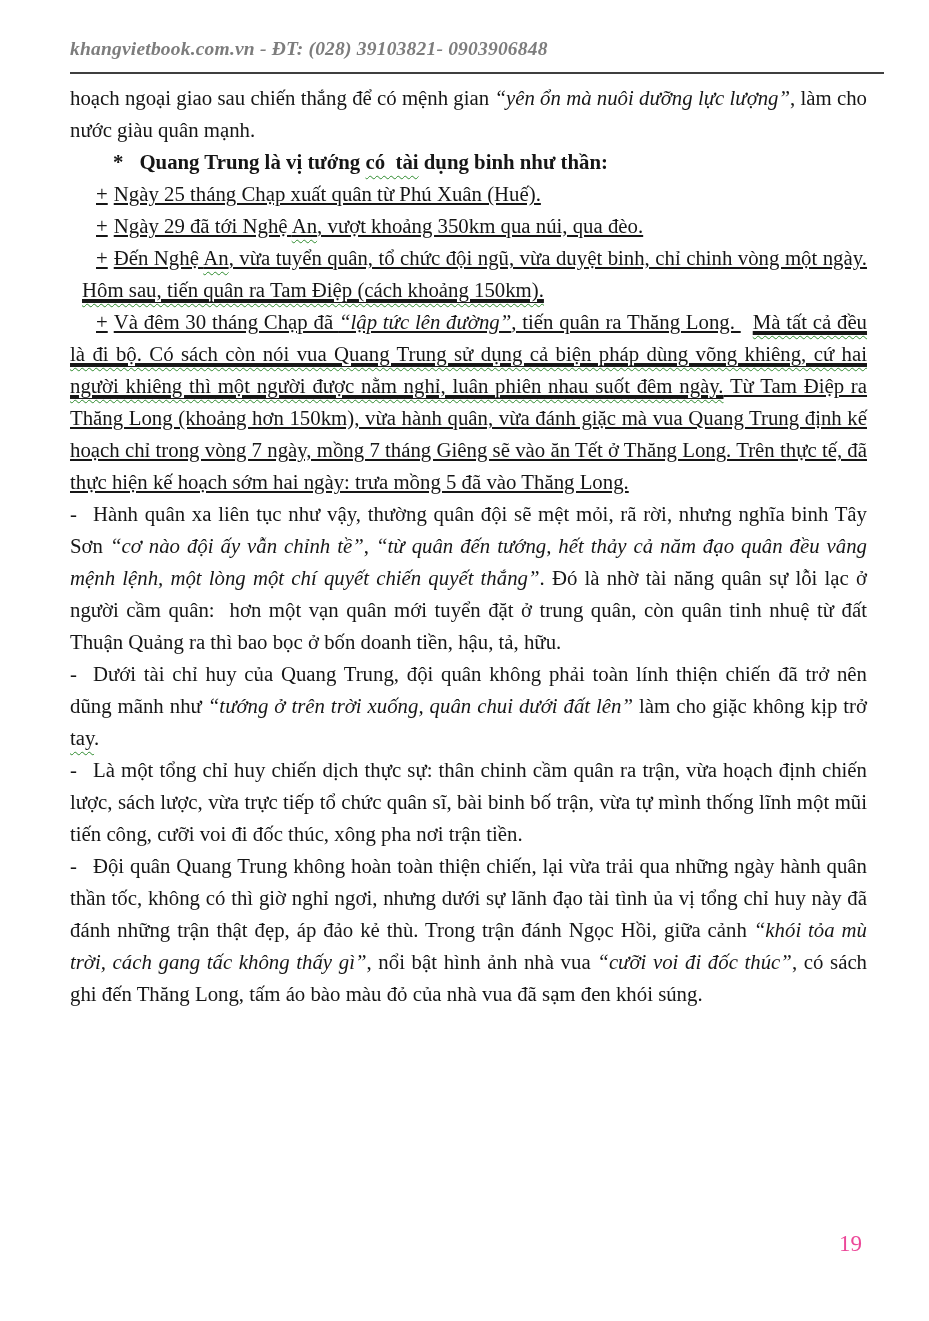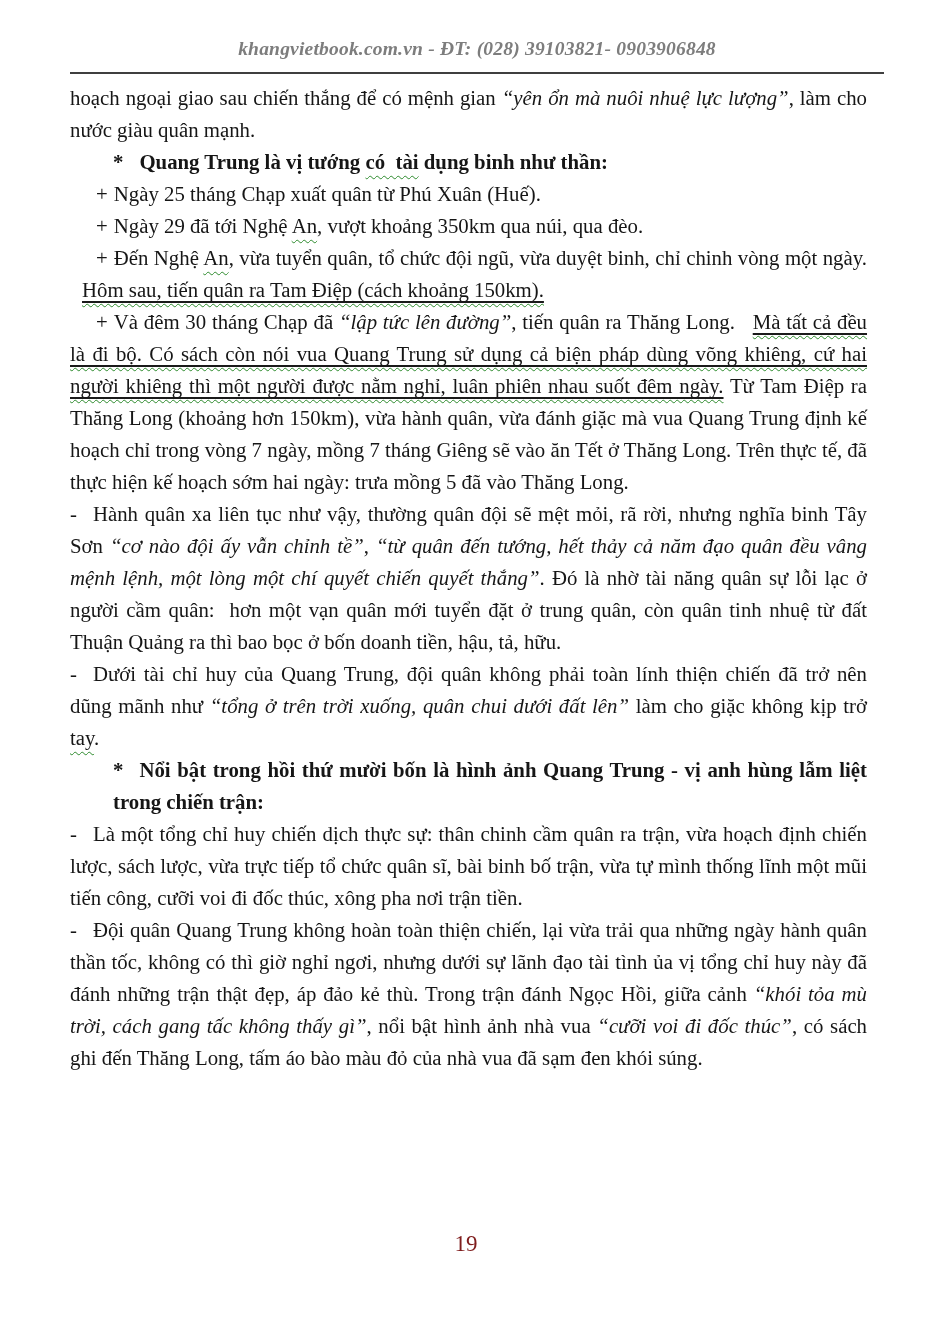--- a/index.html
+++ b/index.html
@@ -16,21 +16,21 @@
     height: 1321px;
     background: #ffffff;
     font-family: "Liberation Serif", "DejaVu Serif", serif;
     color: #161616;
   }
   .header {
     position: absolute;
     top: 38px;
     left: 70px;
     width: 814px;
-    text-align: center;
+    text-align: left;
     font-size: 19.5px;
     font-weight: bold;
     font-style: italic;
     color: #7d7d7d;
     letter-spacing: 0.2px;
   }
   .divider {
     position: absolute;
     top: 72px;
     left: 70px;
@@ -41,21 +41,21 @@
   .body-text {
     position: absolute;
     top: 82px;
     left: 70px;
     width: 797px;
     font-size: 20.8px;
     line-height: 32px;
     text-align: justify;
   }
   p.para { margin: 0; padding: 0; }
-  p.plus { text-indent: 26px; }
+  p.plus { text-indent: 26px; text-decoration: underline; }
   .marker { display: inline; }
   p.dash .marker, p.heading .marker { margin-right: 16px; }
   p.plus .marker { margin-right: 6px; }
   p.heading { font-weight: bold; margin-left: 43px; }
   .i { font-style: italic; }
   .b { font-weight: bold; }
   .u {
     text-decoration: underline;
     text-decoration-color: #1a1a1a;
     text-decoration-thickness: 1.5px;
@@ -67,38 +67,37 @@
     text-decoration-style: wavy;
     text-decoration-color: #2e8b2e;
     text-decoration-thickness: 1px;
     text-underline-offset: 6px;
   }
   .page-number {
     position: absolute;
     top: 1231px;
     left: 70px;
     width: 792px;
-    text-align: center;
+    text-align: right;
     font-size: 23px;
-    color: #7f1d1d;
+    color: #ec4899;
   }
 </style>
 </head>
 <body>
 
 <div class="page">
   <div class="header">khangvietbook.com.vn - ĐT: (028) 39103821- 0903906848</div>
   <div class="divider"></div>
   <div class="body-text">
-      <p class="para body"><span>hoạch ngoại giao sau chiến thắng để có mệnh gian </span><span class="i">“yên ổn mà nuôi nhuệ lực lượng”</span><span>, làm cho nước giàu quân mạnh.</span></p>
+      <p class="para body"><span>hoạch ngoại giao sau chiến thắng để có mệnh gian </span><span class="i">“yên ổn mà nuôi dưỡng lực lượng”</span><span>, làm cho nước giàu quân mạnh.</span></p>
       <p class="para heading"><span class="marker b">*</span><span class="b">Quang Trung là vị tướng </span><span class="sq b">có&nbsp; tài</span><span class="b"> dụng binh như thần:</span></p>
       <p class="para plus"><span class="marker">+</span><span>Ngày 25 tháng Chạp xuất quân từ Phú Xuân (Huế).</span></p>
       <p class="para plus"><span class="marker">+</span><span>Ngày 29 đã tới Nghệ </span><span class="sq">An</span><span>, vượt khoảng 350km qua núi, qua đèo.</span></p>
       <p class="para plus"><span class="marker">+</span><span>Đến Nghệ </span><span class="sq">An</span><span>, vừa tuyển quân, tổ chức đội ngũ, vừa duyệt binh, chỉ chinh vòng một ngày. </span><span class="u"><span class="sq">Hôm sau, tiến quân ra Tam Điệp (cách khoảng 150km).</span></span></p>
       <p class="para plus"><span class="marker">+</span><span>Và đêm 30 tháng Chạp đã </span><span class="i">“lập tức lên đường”</span><span>, tiến quân ra Thăng Long. </span><span class="u"><span class="sq">Mà tất cả đều là đi bộ. Có sách còn nói vua Quang Trung sử dụng cả biện pháp dùng võng khiêng, cứ hai người khiêng thì một người được nằm nghỉ, luân phiên nhau suốt đêm ngày.</span></span><span> Từ Tam Điệp ra Thăng Long (khoảng hơn 150km), vừa hành quân, vừa đánh giặc mà vua Quang Trung định kế hoạch chỉ trong vòng 7 ngày, mồng 7 tháng Giêng sẽ vào ăn Tết ở Thăng Long. Trên thực tế, đã thực hiện kế hoạch sớm hai ngày: trưa mồng 5 đã vào Thăng Long.</span></p>
       <p class="para dash"><span class="marker">-</span><span>Hành quân xa liên tục như vậy, thường quân đội sẽ mệt mỏi, rã rời, nhưng nghĩa binh Tây Sơn </span><span class="i">“cơ nào đội ấy vẫn chỉnh tề”</span><span>, </span><span class="i">“từ quân đến tướng, hết thảy cả năm đạo quân đều vâng mệnh lệnh, một lòng một chí quyết chiến quyết thắng”</span><span>. Đó là nhờ tài năng quân sự lỗi lạc ở người cầm quân:&nbsp; hơn một vạn quân mới tuyển đặt ở trung quân, còn quân tinh nhuệ từ đất Thuận Quảng ra thì bao bọc ở bốn doanh tiền, hậu, tả, hữu.</span></p>
-      <p class="para dash"><span class="marker">-</span><span>Dưới tài chỉ huy của Quang Trung, đội quân không phải toàn lính thiện chiến đã trở nên dũng mãnh như </span><span class="i">“tổng ở trên trời xuống, quân chui dưới đất lên”</span><span> làm cho giặc không kịp trở </span><span class="sq">tay</span><span>.</span></p>
-      <p class="para heading"><span class="marker b">*</span><span class="b">Nổi bật trong hồi thứ mười bốn là hình ảnh Quang Trung - vị anh hùng lẫm liệt trong chiến trận:</span></p>
+      <p class="para dash"><span class="marker">-</span><span>Dưới tài chỉ huy của Quang Trung, đội quân không phải toàn lính thiện chiến đã trở nên dũng mãnh như </span><span class="i">“tướng ở trên trời xuống, quân chui dưới đất lên”</span><span> làm cho giặc không kịp trở </span><span class="sq">tay</span><span>.</span></p>
       <p class="para dash"><span class="marker">-</span><span>Là một tổng chỉ huy chiến dịch thực sự: thân chinh cầm quân ra trận, vừa hoạch định chiến lược, sách lược, vừa trực tiếp tổ chức quân sĩ, bài binh bố trận, vừa tự mình thống lĩnh một mũi tiến công, cưỡi voi đi đốc thúc, xông pha nơi trận tiền.</span></p>
       <p class="para dash"><span class="marker">-</span><span>Đội quân Quang Trung không hoàn toàn thiện chiến, lại vừa trải qua những ngày hành quân thần tốc, không có thì giờ nghỉ ngơi, nhưng dưới sự lãnh đạo tài tình ủa vị tổng chỉ huy này đã đánh những trận thật đẹp, áp đảo kẻ thù. Trong trận đánh Ngọc Hồi, giữa cảnh </span><span class="i">“khói tỏa mù trời, cách gang tấc không thấy gì”</span><span>, nổi bật hình ảnh nhà vua </span><span class="i">“cưỡi voi đi đốc thúc”</span><span>, có sách ghi đến Thăng Long, tấm áo bào màu đỏ của nhà vua đã sạm đen khói súng.</span></p>
     </div>
   <div class="page-number">19</div>
 </div>
 
 </body></html>

